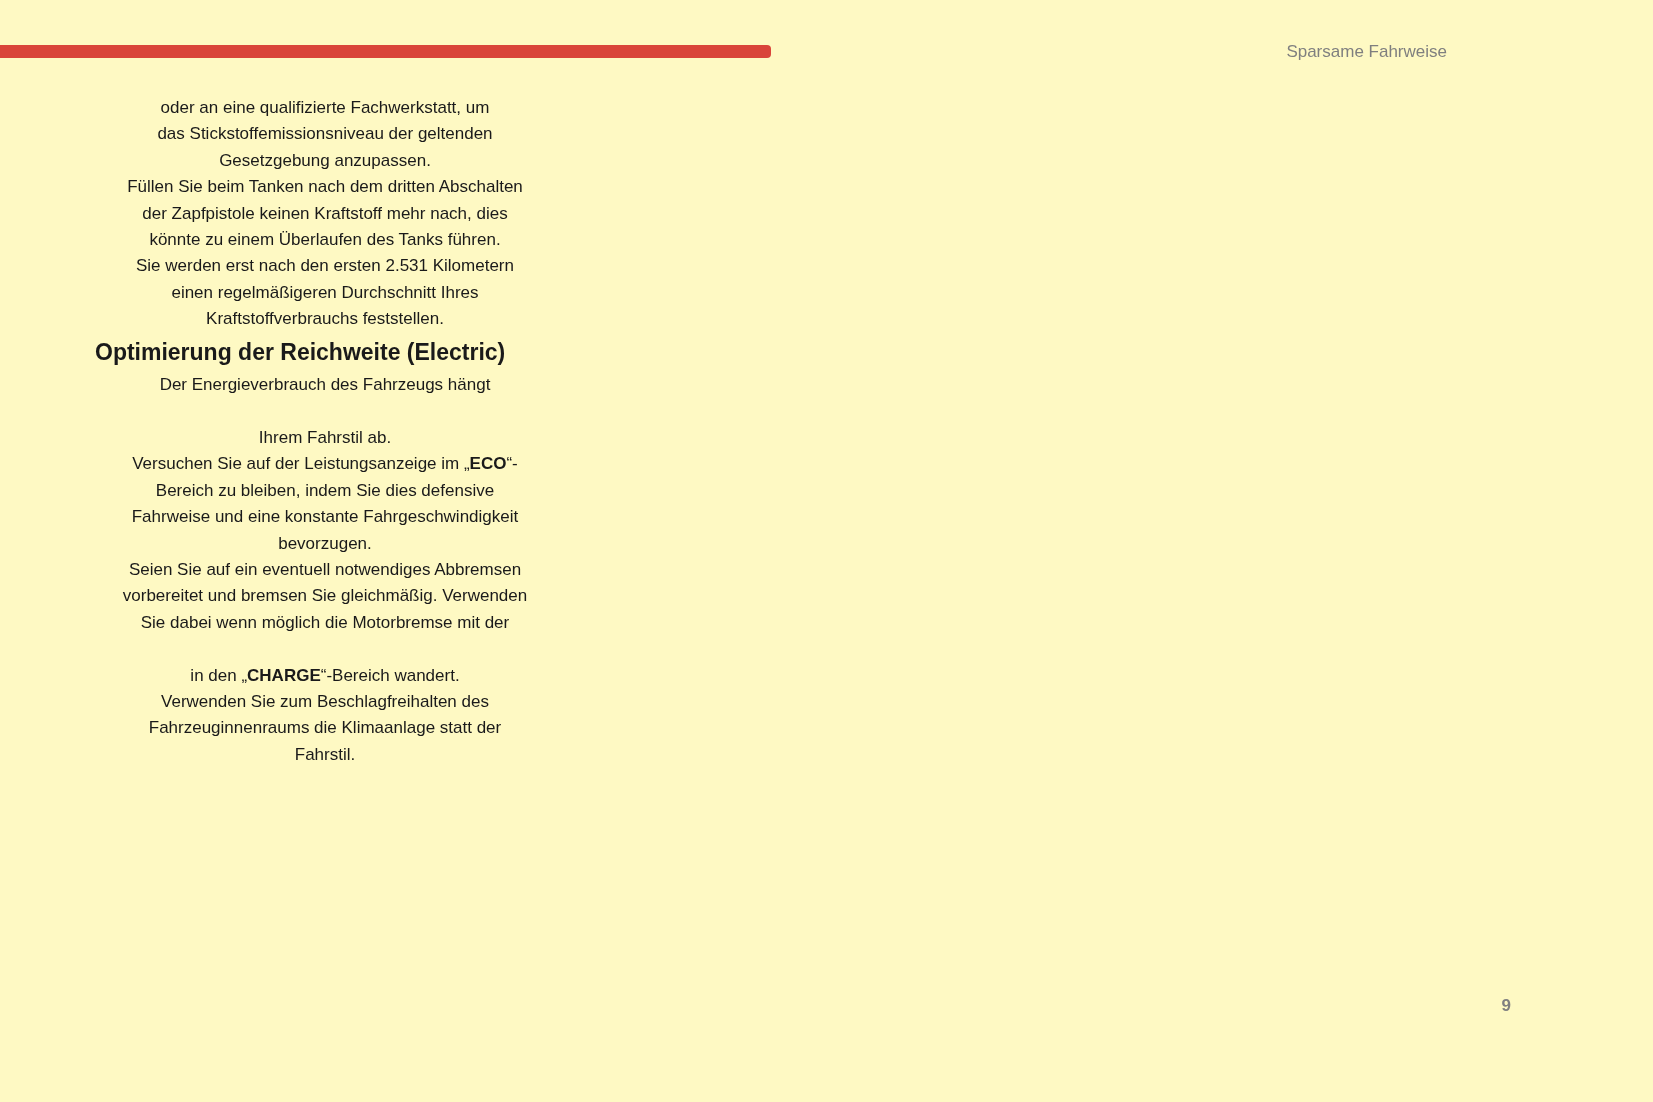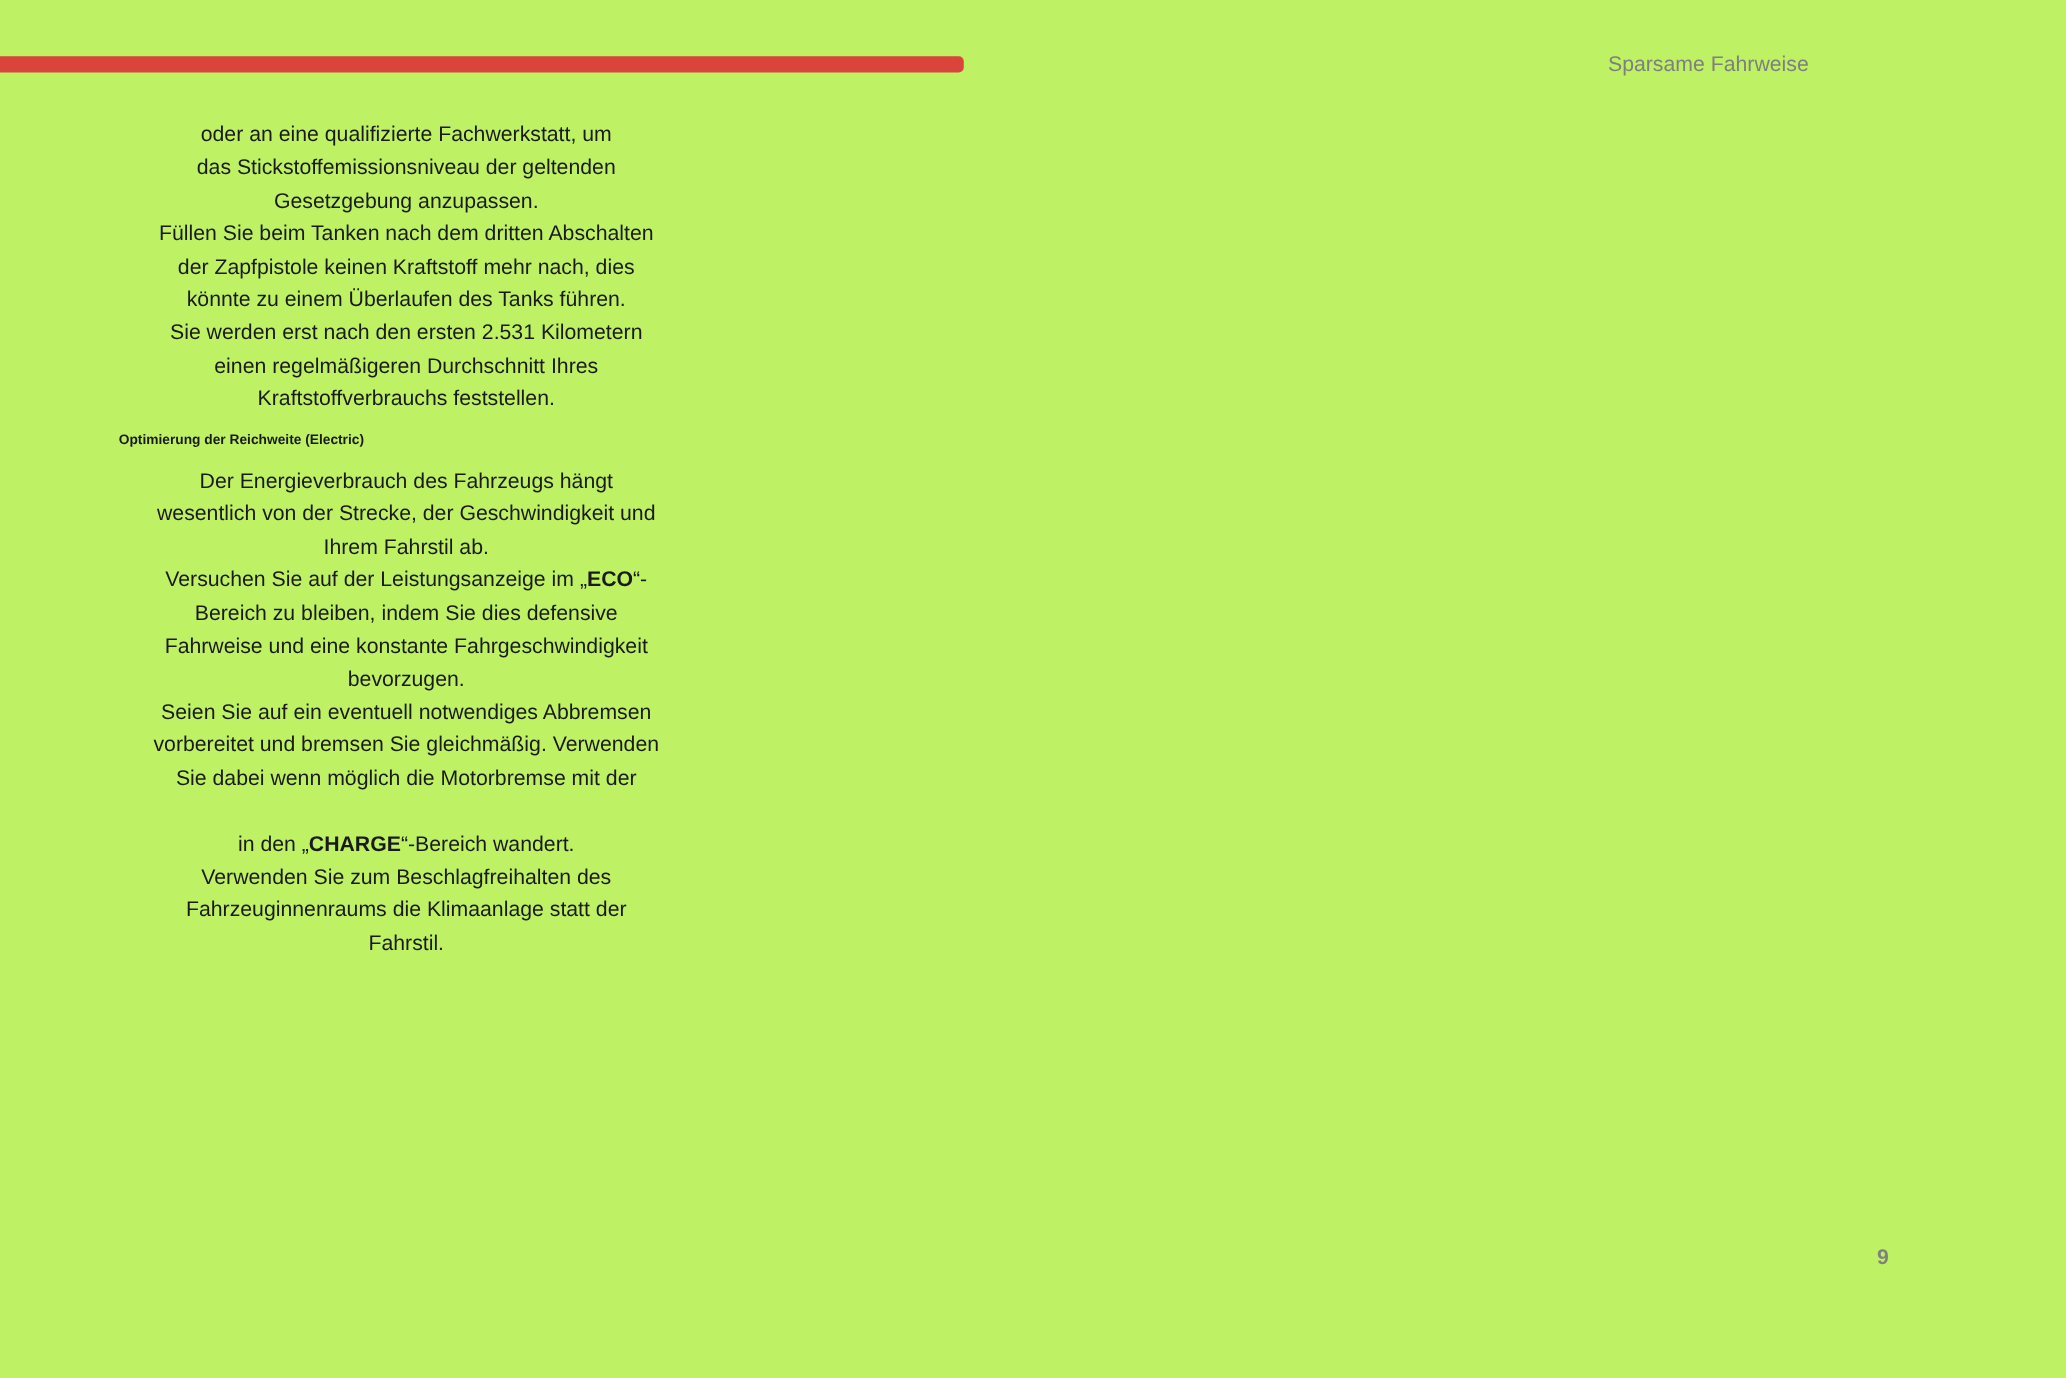--- a/index.html
+++ b/index.html
@@ -5,21 +5,21 @@
   html, body {
     margin: 0;
     padding: 0;
     background: #ffffff;
     font-family: "Liberation Sans", sans-serif;
   }
   .page {
     position: relative;
     width: 1653px;
     height: 1102px;
-    background: #bef264;
+    background: #fef9c3;
     overflow: hidden;
   }
   .red-bar {
     position: absolute;
     left: 0;
     top: 45px;
     width: 771px;
     height: 13px;
     background: #d9453a;
     border-radius: 0 4px 4px 0;
@@ -41,21 +41,21 @@
     line-height: 26.4px;
     color: #1a1a1a;
   }
   .body-col p {
     margin: 0;
     font-weight: normal;
     text-align: center;
   }
   .body-col h2 {
     margin: 6px 0 7px 0;
-    font-size: 11px;
+    font-size: 23px;
     line-height: 26.4px;
     font-weight: bold;
     color: #1a1a1a;
   }
   .body-col strong {
     font-weight: bold;
   }
   .page-number {
     position: absolute;
     right: 142px;
@@ -69,19 +69,19 @@
 <body>
 
 <div class="page">
   <div class="red-bar" style="background: rgb(217, 69, 58);"></div>
   <div class="header-title">Sparsame Fahrweise</div>
   <div class="body-col">
       <p><span>oder an eine qualifizierte Fachwerkstatt, um</span><br><span>das Stickstoffemissionsniveau der geltenden</span><br><span>Gesetzgebung anzupassen.</span></p>
       <p><span>Füllen Sie beim Tanken nach dem dritten Abschalten</span><br><span>der Zapfpistole keinen Kraftstoff mehr nach, dies</span><br><span>könnte zu einem Überlaufen des Tanks führen.</span></p>
       <p><span>Sie werden erst nach den ersten 2.531 Kilometern</span><br><span>einen regelmäßigeren Durchschnitt Ihres</span><br><span>Kraftstoffverbrauchs feststellen.</span></p>
       <h2><strong>Optimierung der Reichweite (Electric)</strong></h2>
-      <p><span>Der Energieverbrauch des Fahrzeugs hängt</span><br><span>wesentlich von der Strecke, der Geschwindigkeit und</span><br><span>Ihrem Fahrstil ab.</span></p>
+      <p><span>Der Energieverbrauch des Fahrzeugs hängt</span><br><br><span>Ihrem Fahrstil ab.</span></p>
       <p><span>Versuchen Sie auf der Leistungsanzeige im „</span><strong>ECO</strong><span>“-</span><br><span>Bereich zu bleiben, indem Sie dies defensive</span><br><span>Fahrweise und eine konstante Fahrgeschwindigkeit</span><br><span>bevorzugen.</span></p>
       <p><span>Seien Sie auf ein eventuell notwendiges Abbremsen</span><br><span>vorbereitet und bremsen Sie gleichmäßig. Verwenden</span><br><span>Sie dabei wenn möglich die Motorbremse mit der</span><br><br><span>in den „</span><strong>CHARGE</strong><span>“-Bereich wandert.</span></p>
       <p><span>Verwenden Sie zum Beschlagfreihalten des</span><br><span>Fahrzeuginnenraums die Klimaanlage statt der</span><br><span>Fahrstil.</span></p>
     </div>
   <div class="page-number">9</div>
 </div>
 
 </body></html>

